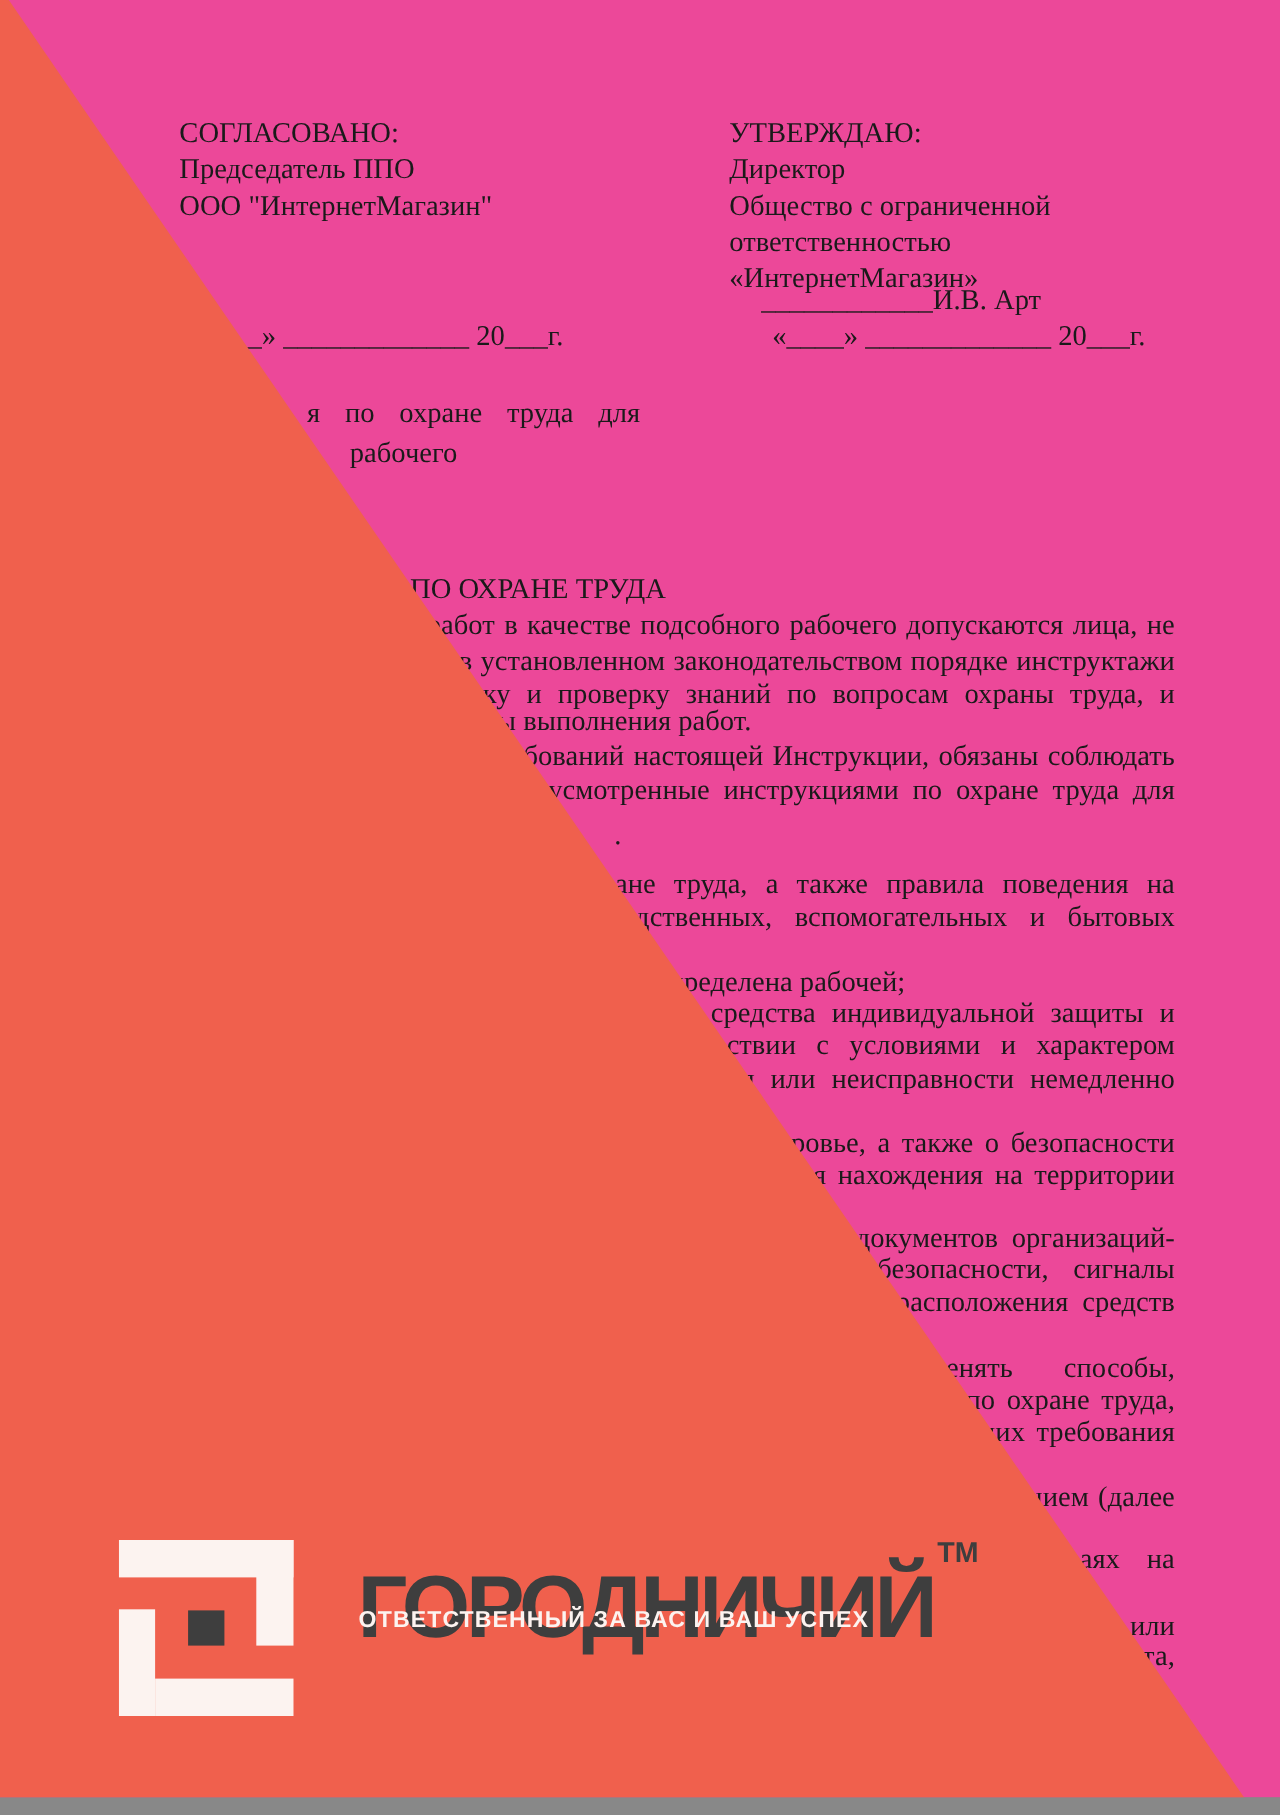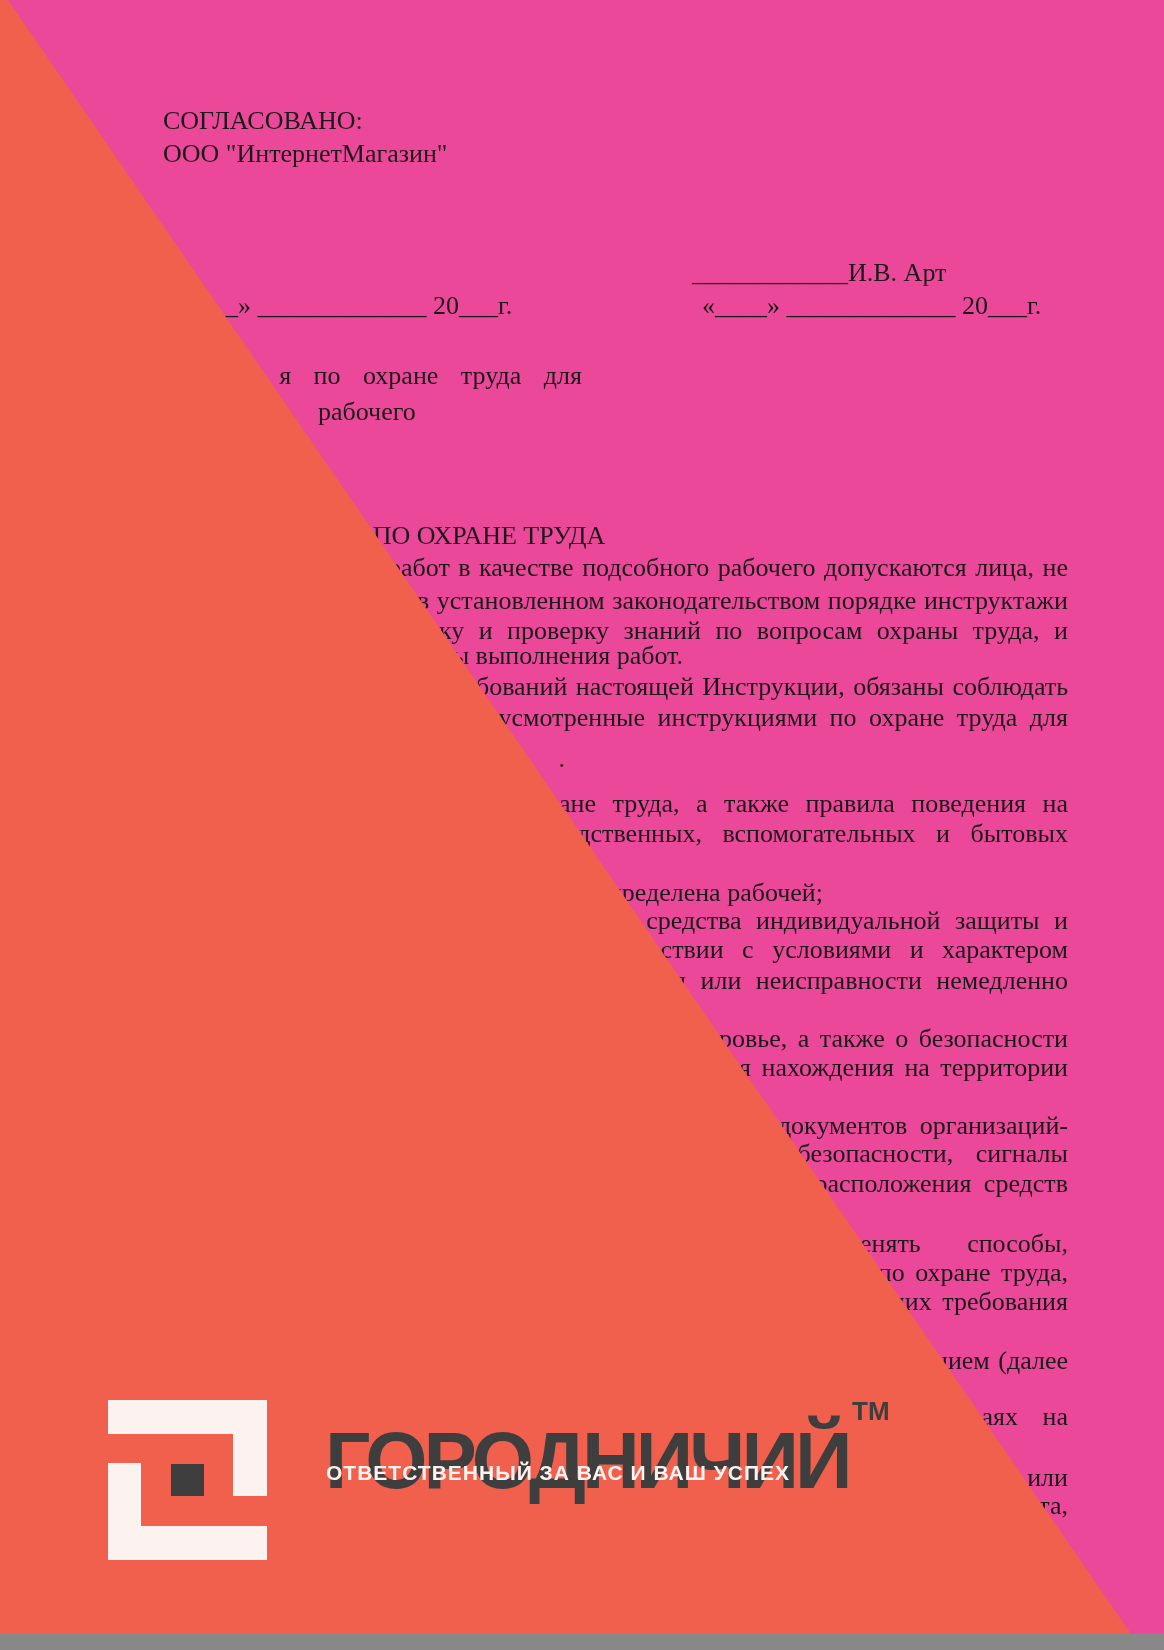--- a/index.html
+++ b/index.html
@@ -30,24 +30,32 @@
       font-family:"Liberation Sans", sans-serif;font-weight:bold;
       font-size:21px;letter-spacing:1px;color:#FCF3F0;white-space:nowrap;}
 </style>
 </head>
 <body>
 
 <div id="page">
 
   <div class="abs doc hdrblock" style="left:163px;top:104px;">
     <div>СОГЛАСОВАНО:</div>
+    <div>Председатель ППО</div>
     <div>ООО "ИнтернетМагазин"</div>
   </div>
   <div class="abs doc" style="left:225px;top:289px;">_» _____________ 20___г.</div>
 
+  <div class="abs doc hdrblock" style="left:663px;top:104px;">
+    <div>УТВЕРЖДАЮ:</div>
+    <div>Директор</div>
+    <div>Общество с ограниченной</div>
+    <div>ответственностью</div>
+    <div>«ИнтернетМагазин»</div>
+  </div>
   <div class="abs doc" style="left:692px;top:256px;">____________И.В. Арт</div>
   <div class="abs doc" style="left:702px;top:289px;">«____» _____________ 20___г.</div>
 
   <div id="bodycol">
 
     <div class="frag" style="top:362px;right:486px;word-spacing:16px;">я по охране труда для</div>
     <div class="abs doc" style="left:222px;top:395px;">рабочего</div>
 
     <div class="center" style="top:493px;">ГЛАВА 1</div>
     <div class="center" style="top:522px;">ОБЩИЕ ТРЕБОВАНИЯ ПО ОХРАНЕ ТРУДА</div>

